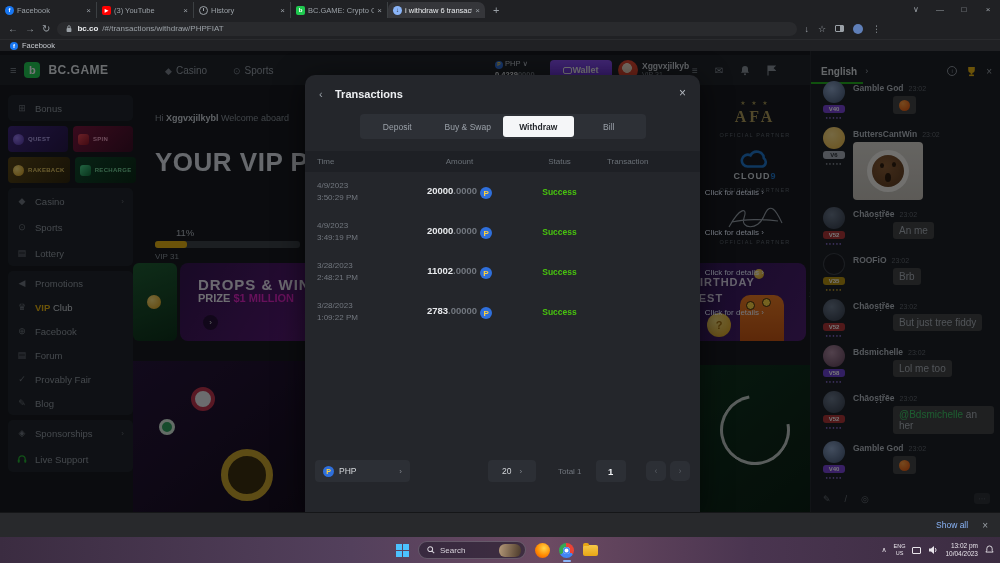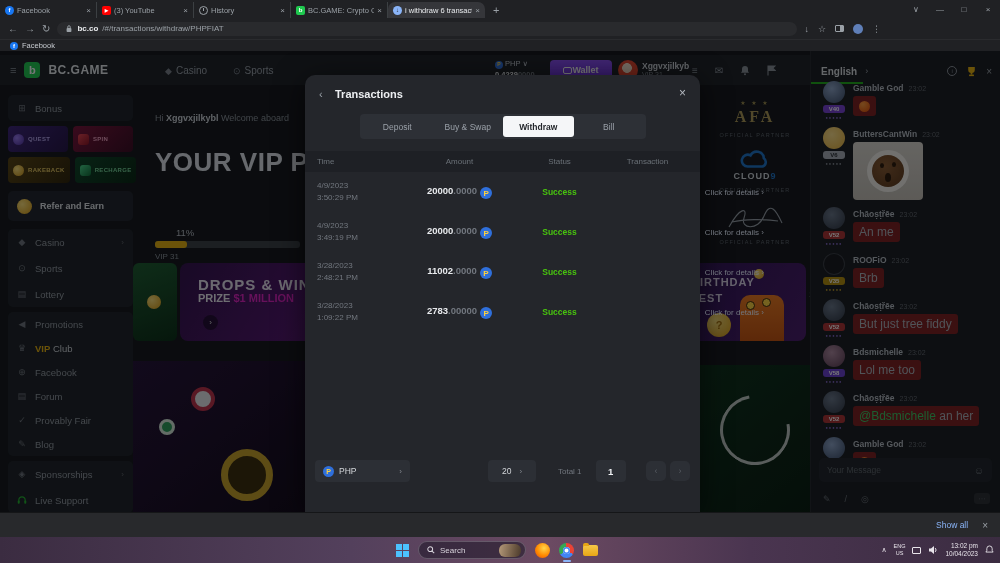--- a/index.html
+++ b/index.html
@@ -176,22 +176,22 @@
   .av4 { background:#17181c; box-shadow:inset 0 0 0 1px #3a3d44; }
   .av5 { background:radial-gradient(circle at 40% 35%,#b08aa0,#5a3a50); }
   .badge { min-width:22px; padding:1px 3px; border-radius:3px; color:#fff; font-size:6px; font-weight:bold;
     text-align:center; }
   .b-v40 { background:#7b42d8; } .b-v6 { background:#aab0b9; color:#2a2d31; }
   .b-v52 { background:#b03131; } .b-v35 { background:#b8900b; } .b-v58 { background:#6b3fd0; }
   .mdots { font-size:4px; letter-spacing:1px; }
   .d-pu { color:#8a6ad0; } .d-gy { color:#8a8f98; } .d-rd { color:#c9a227; }
   .mhead { font-size:8.5px; color:#b7bcc3; font-weight:bold; padding-top:2px; }
   .mhead .mtime { color:#62676e; font-weight:normal; font-size:7px; margin-left:5px; }
-  .bubble { display:inline-block; background:#7f1d1d; border-radius:3px; padding:3px 6px; font-size:12px;
-    color:#aeb3ba; margin-top:3px; max-width:130px; }
+  .bubble { display:inline-block; background:#404040; border-radius:3px; padding:3px 6px; font-size:10px;
+    color:#aeb3ba; margin-top:3px; max-width:130px;margin-left:40px; }
   .mention { color:#3bc862; }
   .emoji { display:inline-block; width:11px; height:11px; border-radius:50%;
     background:radial-gradient(circle at 35% 30%,#ff9a3a,#e04a00); vertical-align:middle; }
   .chatimg { width:70px; height:58px; border-radius:4px; margin-top:3px; position:relative;
     background:linear-gradient(#ddd8d0,#c8c2b8); overflow:hidden; }
   .cup { position:absolute; left:14px; top:8px; width:42px; height:42px; border-radius:50%;
     background:#f5f2ec; }
   .coffee { position:absolute; left:5px; top:5px; width:32px; height:32px; border-radius:50%;
     background:radial-gradient(circle at 40% 35%,#8a5a30,#5a3518); }
   .ceye { position:absolute; width:4px; height:5px; border-radius:50%; background:#2a1808; }
@@ -213,21 +213,21 @@
   .m-back { position:absolute; left:14px; top:13px; color:#9aa0a8; font-size:11px; }
   .m-title { position:absolute; left:30px; top:13px; color:#eceef1; font-weight:bold; font-size:11px; }
   .m-close { position:absolute; right:14px; top:11px; color:#b3b8bf; font-size:12px; }
   .m-tabs { position:absolute; left:55px; top:39px; width:286px; height:25px; background:#2d3036;
     border-radius:4px; display:flex; padding:2px; }
   .m-tab { flex:1; display:flex; align-items:center; justify-content:center; font-size:8.5px; color:#9aa0a8; }
   .m-tab.active { background:#f5f6f8; color:#23262b; font-weight:bold; border-radius:3px; }
   .m-thead { position:absolute; left:0; top:76px; width:395px; height:21px; background:#1e2025;
     display:grid; grid-template-columns:90px 105px 95px 1fr; align-items:center; padding:0 12px;
     font-size:8px; color:#6a7077; }
-  .m-thead .c2 { text-align:center; } .m-thead .c3 { text-align:center; } .m-thead .c4 { text-align:center; }
+  .m-thead .c2 { text-align:center; } .m-thead .c3 { text-align:center; } .m-thead .c4 { text-align:left; }
   .m-rows { position:absolute; left:0; top:97px; width:471px; }
   .m-row { height:40px; display:grid; grid-template-columns:90px 105px 95px 1fr; align-items:center;
     padding:0 12px; }
   .m-row .rtime { font-size:8px; color:#72777f; line-height:1.5; }
   .m-row .ramt { text-align:center; font-size:9.5px; font-weight:bold; color:#e8eaed; white-space:nowrap; }
   .m-row .ramt .dec { color:#72777f; }
   .m-row .ramt .coin { margin-left:3px; vertical-align:-2px; }
   .m-row .rstat { text-align:center; font-size:8.5px; font-weight:bold; color:#48c40e; }
   .m-row .ract { text-align:right; font-size:8px; color:#72777f; }
   .m-foot { position:absolute; left:10px; right:10px; bottom:28px; height:26px; display:flex; align-items:center; }
@@ -409,24 +409,20 @@
       <div class="tilerow">
         <div class="tile t-rake">
           <span class="tico"></span>
           <span>RAKEBACK</span>
         </div>
         <div class="tile t-rech">
           <span class="tico"></span>
           <span>RECHARGE</span>
         </div>
       </div>
-      <div class="refer">
-        <span class="gold"></span>
-        <span>Refer and Earn</span>
-      </div>
       <div class="panel">
         <div class="srow">
           <span class="sic">◆</span>
           <span>Casino</span>
           <span class="chev">›</span>
         </div>
         <div class="srow">
           <span class="sic">⊙</span>
           <span>Sports</span>
         </div>
@@ -650,24 +646,20 @@
             <span class="badge b-v40">V40</span>
             <span class="mdots d-pu">●●●●●</span>
           </div>
           <div>
             <div class="mhead"><span>Gamble God</span><span class="mtime">23:02</span></div>
             <div class="bubble"><span class="emoji"></span></div>
           </div>
         </div>
       </div>
 
-      <div class="chat-in">
-        <input type="text" placeholder="Your Message" style="">
-        <span class="smi">☺</span>
-      </div>
       <div class="chat-tools">
         <span>✎</span>
         <span>/</span>
         <span>◎</span>
         <span class="more">⋯</span>
       </div>
     </div>
 
     <div class="overlay"></div>
 

